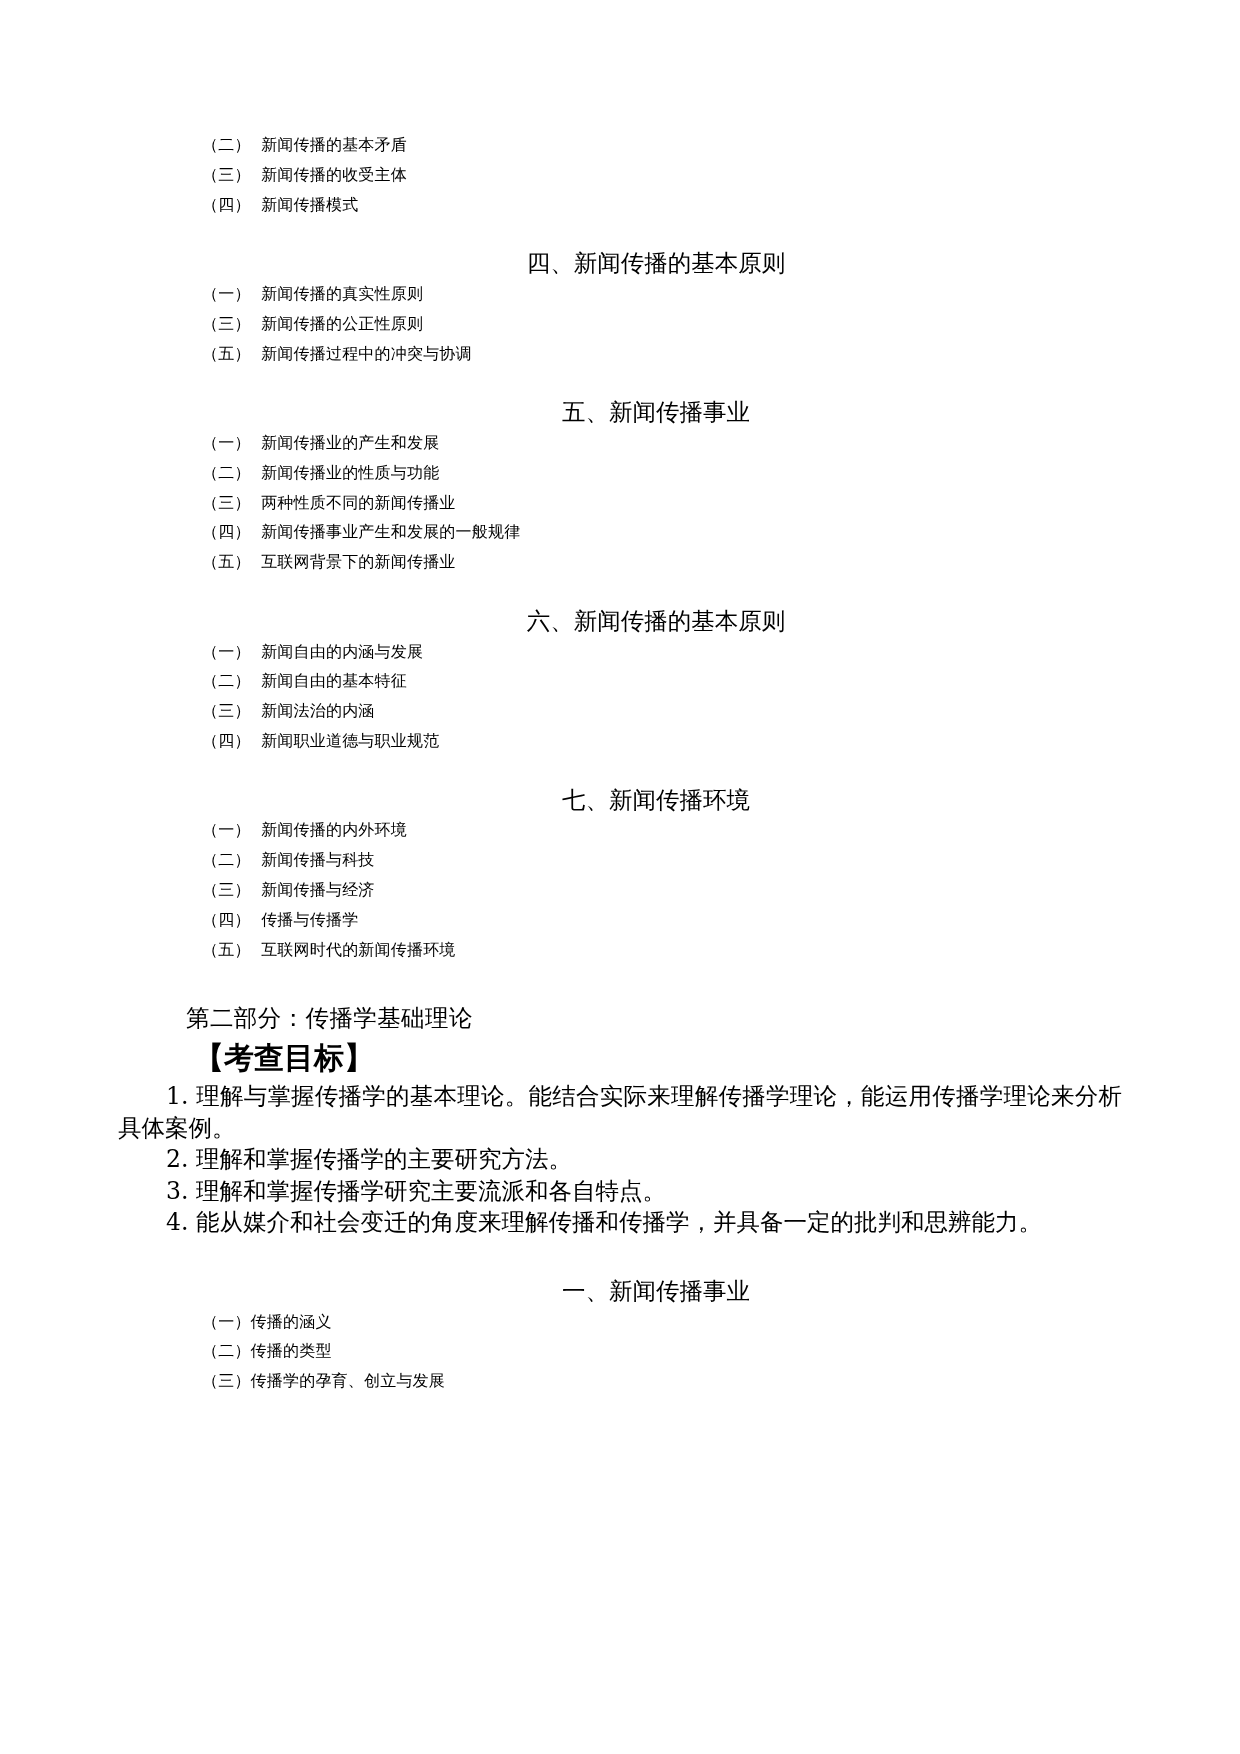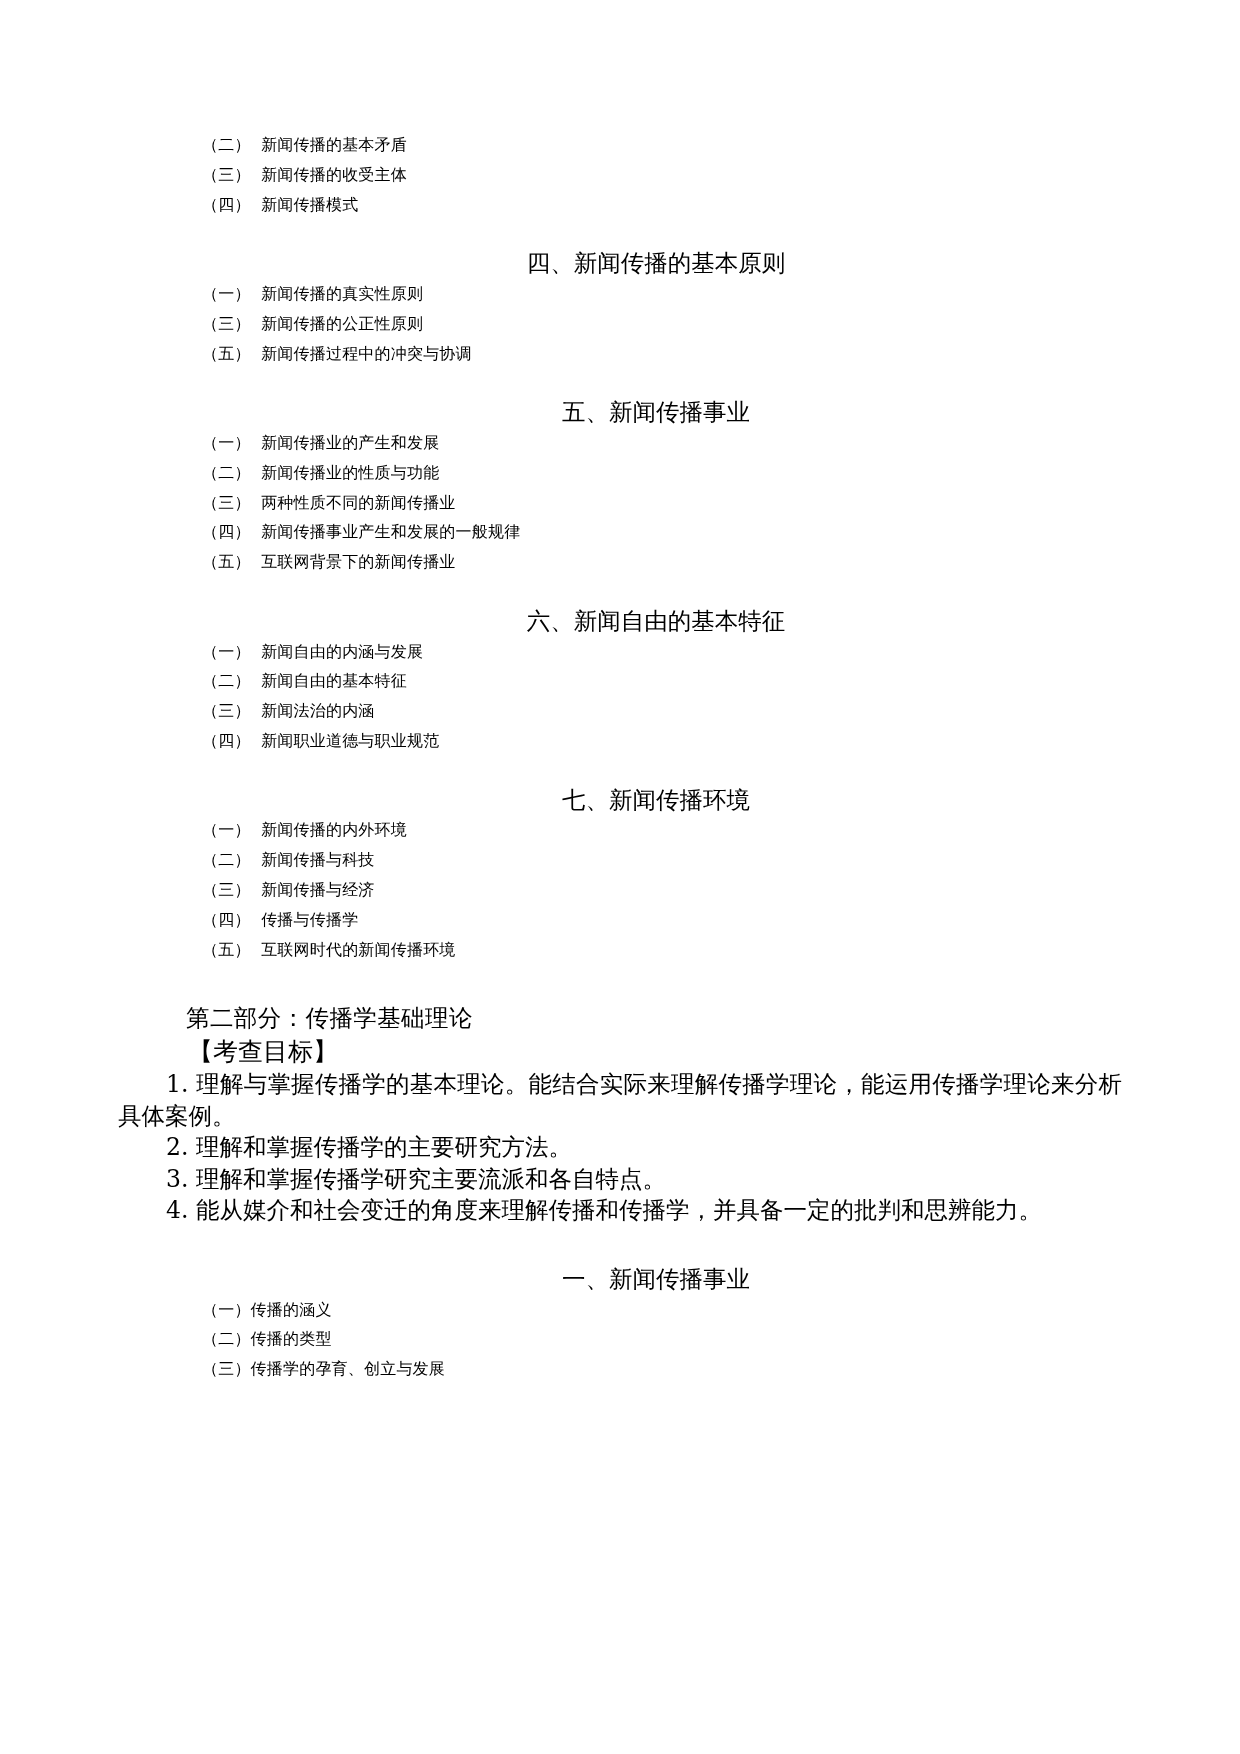--- a/index.html
+++ b/index.html
@@ -54,25 +54,26 @@
   .part-title {
     margin: 0;
     padding: 0 0 0 68px;
     height: 32px;
     line-height: 32px;
     font-size: 23.5px;
     font-weight: normal;
     letter-spacing: 0.4px;
   }
   .bracket-head {
-    margin: 2px;
+    margin: 8px;
     padding: 0 0 0 68px;
     height: 31px;
     line-height: 31px;
-    font-size: 25px;
+    font-size: 30px;
+    font-weight: bold;
   }
   
   .goal-para {
     margin: 0;
     padding: 0;
     font-size: 23.5px;
     line-height: 31.5px;
     text-align: justify;
     text-justify: inter-character;
     text-indent: 48px;
@@ -107,21 +108,21 @@
       <div class="sub-item">（一）  新闻传播业的产生和发展</div>
       <div class="sub-item">（二）  新闻传播业的性质与功能</div>
       <div class="sub-item">（三）  两种性质不同的新闻传播业</div>
       <div class="sub-item">（四）  新闻传播事业产生和发展的一般规律</div>
       <div class="sub-item">（五）  互联网背景下的新闻传播业</div>
     </div>
 
     <div class="gap"></div>
 
     <div>
-      <div class="sec-head">六、新闻自由的基本特征</div>
+      <div class="sec-head">六、新闻传播的基本原则</div>
       <div class="sub-item">（一）  新闻自由的内涵与发展</div>
       <div class="sub-item">（二）  新闻自由的基本特征</div>
       <div class="sub-item">（三）  新闻法治的内涵</div>
       <div class="sub-item">（四）  新闻职业道德与职业规范</div>
     </div>
 
     <div class="gap"></div>
 
     <div>
       <div class="sec-head">七、新闻传播环境</div>

